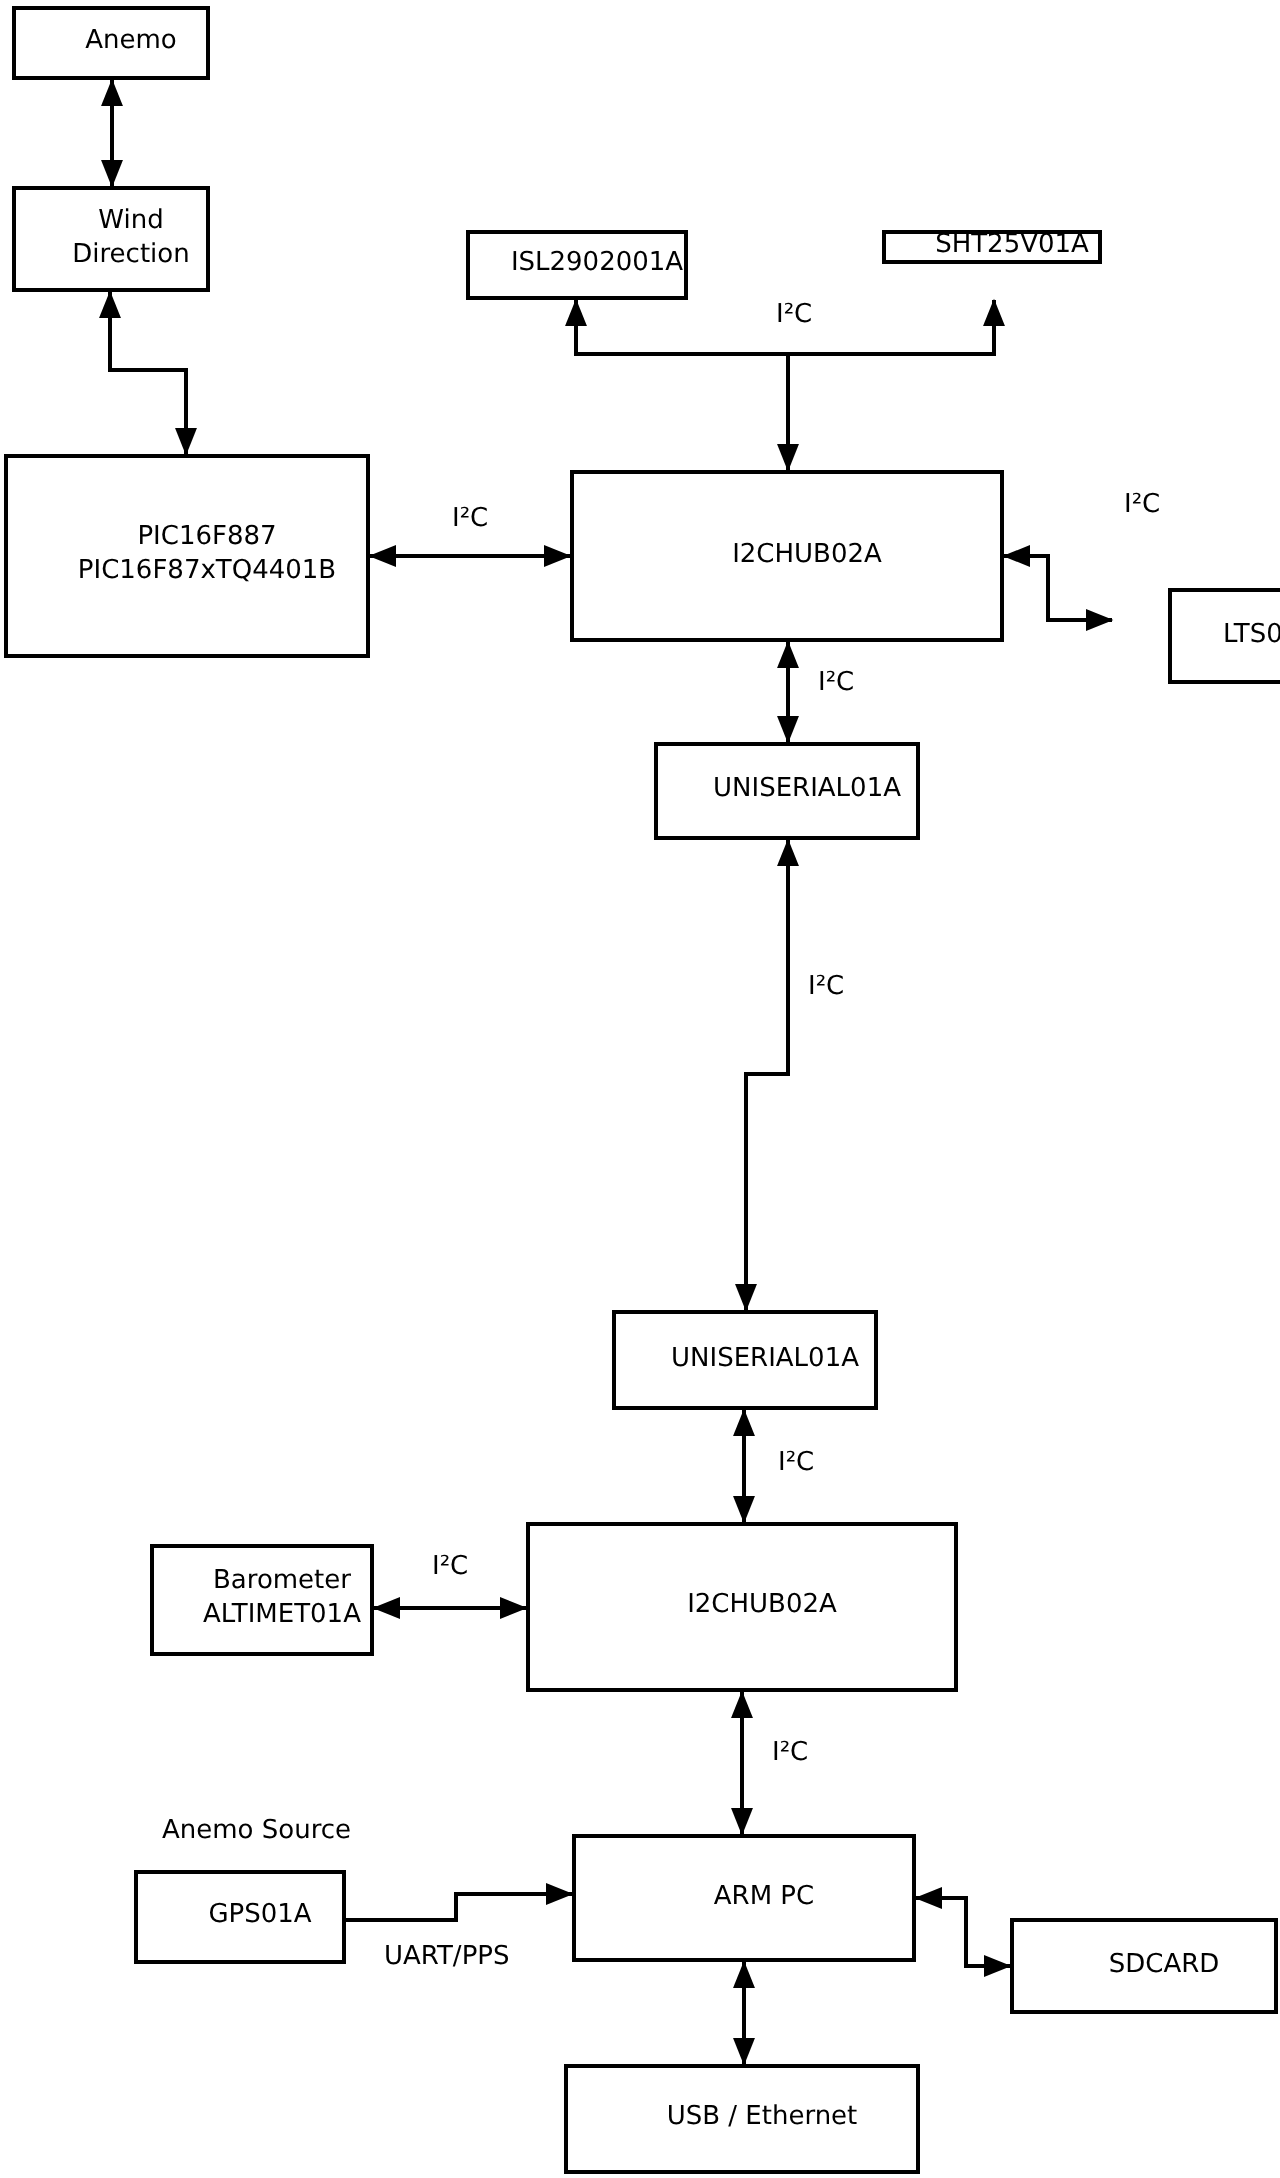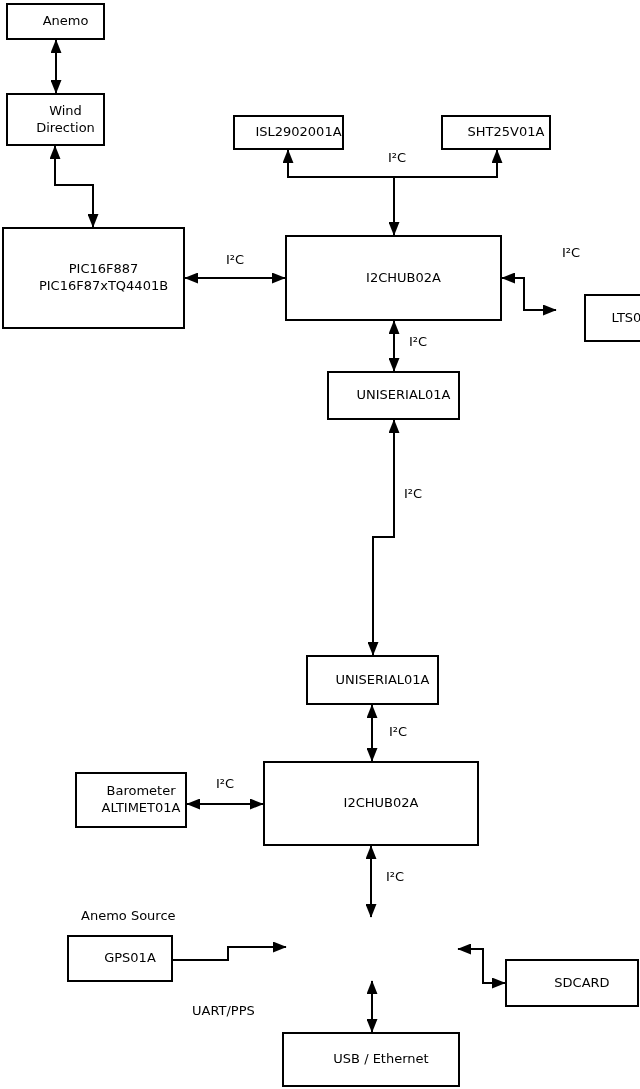--- a/index.html
+++ b/index.html
@@ -77,37 +77,38 @@
   <div class="node" style="left:6px;top:3px;width:99px;height:37px">Anemo</div>
 
   <div class="node" style="left:6px;top:93px;width:99px;height:53px">Wind
 Direction</div>
 
   <div class="node" style="left:2px;top:227px;width:183px;height:102px">PIC16F887
 PIC16F87xTQ4401B</div>
 
   <div class="node" style="left:233px;top:115px;width:111px;height:35px">ISL2902001A</div>
 
-  <div class="node" style="left:441px;top:115px;width:110px;height:35px">SHT25V01A</div>
+  <div class="node" style="left:441px;top:115px;width:110px;height:17px">SHT25V01A</div>
 
   <div class="node" style="left:285px;top:235px;width:217px;height:86px">I2CHUB02A</div>
 
   <div class="node" style="left:584px;top:294px;width:82px;height:48px">LTS01A</div>
 
   <div class="node" style="left:327px;top:371px;width:133px;height:49px">UNISERIAL01A</div>
 
   <div class="node" style="left:306px;top:655px;width:133px;height:50px">UNISERIAL01A</div>
 
   <div class="node" style="left:263px;top:761px;width:216px;height:85px">I2CHUB02A</div>
 
   <div class="node" style="left:75px;top:772px;width:112px;height:56px">Barometer
 ALTIMET01A</div>
 
   <div class="node" style="left:67px;top:935px;width:106px;height:47px">GPS01A</div>
 
+  <div class="node" style="left:286px;top:917px;width:172px;height:64px">ARM PC</div>
 
   <div class="node" style="left:505px;top:959px;width:134px;height:48px">SDCARD</div>
 
   <div class="node" style="left:282px;top:1032px;width:178px;height:55px">USB / Ethernet</div>
 
   <div class="edge-label" style="left:226px;top:253px">I²C</div>
 
   <div class="edge-label" style="left:388px;top:151px">I²C</div>
 
   <div class="edge-label" style="left:562px;top:246px">I²C</div>
@@ -115,17 +116,17 @@
   <div class="edge-label" style="left:409px;top:335px">I²C</div>
 
   <div class="edge-label" style="left:404px;top:487px">I²C</div>
 
   <div class="edge-label" style="left:389px;top:725px">I²C</div>
 
   <div class="edge-label" style="left:216px;top:777px">I²C</div>
 
   <div class="edge-label" style="left:386px;top:870px">I²C</div>
 
-  <div class="edge-label" style="left:192px;top:1004px">UART/PPS</div>
+  <div class="edge-label" style="left:192px;top:972px">UART/PPS</div>
 
   <div class="edge-label" style="left:81px;top:909px">Anemo Source</div>
 
 </div>
 
 </body></html>

